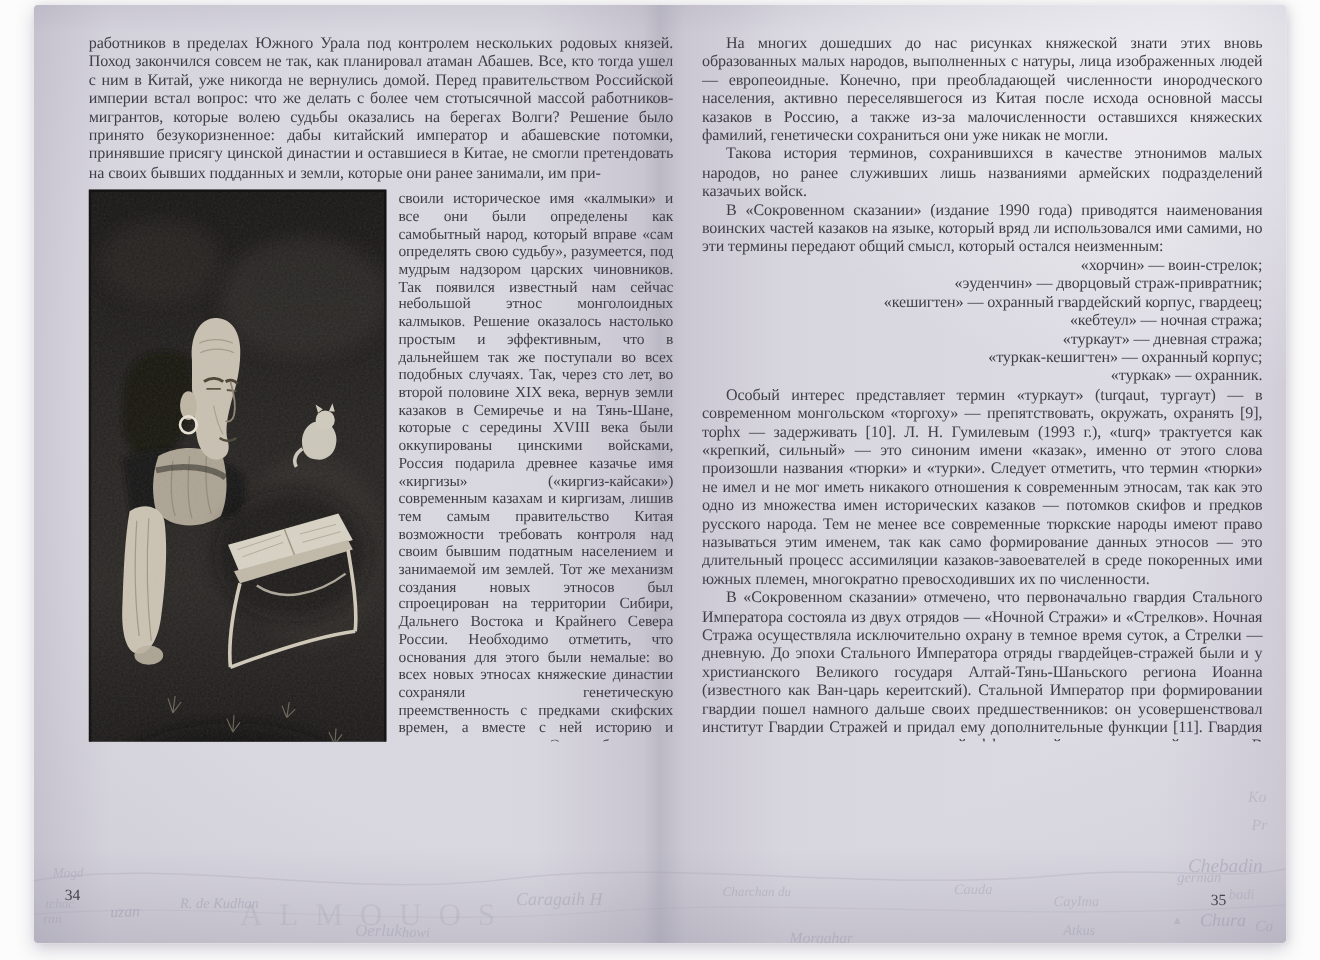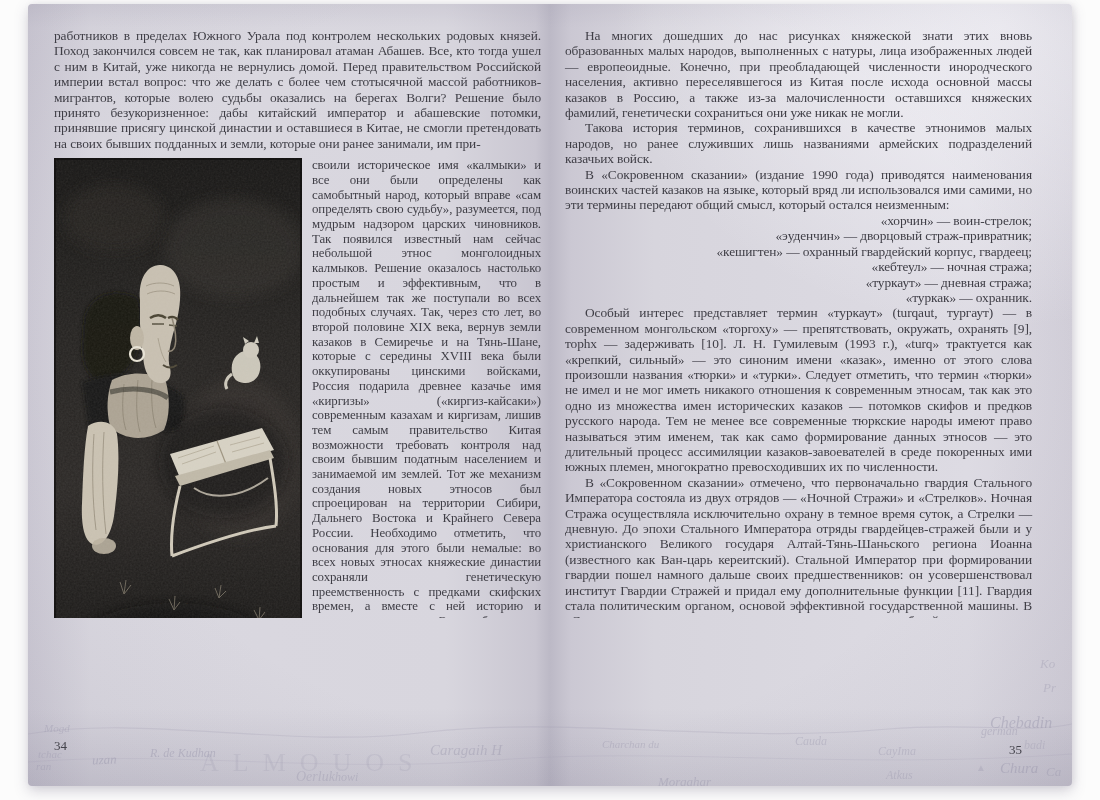--- a/index.html
+++ b/index.html
@@ -7,21 +7,21 @@
        font-family:"Liberation Serif","DejaVu Serif",serif;}
   .book{position:absolute;left:28px;top:4px;width:1044px;height:782px;
         border-radius:4px;overflow:hidden;
         background:
           radial-gradient(ellipse at 93% 3%, rgba(243,242,247,.95) 0%, rgba(243,242,247,0) 28%),
           linear-gradient(to bottom, rgba(150,145,165,.14) 0%, rgba(150,145,165,0) 3%, rgba(150,145,165,0) 90%, rgba(120,115,138,.18) 100%),
           linear-gradient(to right,#cdcad5 0%,#dad8e0 6%,#d8d6de 40%,#c9c6d1 48.6%,#bcb9c6 50%,#cbc8d3 52%,#d7d5dd 60%,#dddbe3 90%,#d3d0da 100%);
         box-shadow:0 5px 14px rgba(90,85,110,.25), 2px 0 6px rgba(120,115,135,.12);}
   .book::after{content:"";position:absolute;inset:0;pointer-events:none;
         background:radial-gradient(ellipse at 50% 45%, rgba(0,0,0,0) 62%, rgba(95,90,115,.10) 100%);}
-  .page{position:absolute;top:0;height:614px;overflow:hidden;z-index:2;}
+  .page{position:absolute;top:0;height:614px;overflow:hidden;z-index:2;margin-left:20px;}
   .page-left{left:0;width:519px;padding:24px 6px 0 26px;box-sizing:border-box;}
   .page-right{left:525px;width:519px;padding:24px 40px 0 12px;box-sizing:border-box;}
   .page-text{font-size:13.4px;line-height:15.4px;text-align:justify;
              color:#3f3e46;letter-spacing:-0.1px;}
   .page-text p{margin:0;}
   .indent{text-indent:20px;}
   .wrap-row{display:flex;margin-top:7px;}
   .figure{width:248px;flex:none;}
   .col-text{flex:1;padding-left:10px;}
   .col-text p{font-size:12.9px;line-height:14.7px;margin:0;}
@@ -164,20 +164,21 @@
     <div class="page-text">
       <p class="indent">На многих дошедших до нас рисунках княжеской знати этих вновь образованных малых народов, выполненных с натуры, лица изображенных людей — европеоидные. Конечно, при преобладающей численности инородческого населения, активно переселявшегося из Китая после исхода основной массы казаков в Россию, а также из-за малочисленности оставшихся княжеских фамилий, генетически сохраниться они уже никак не могли.</p>
       <p class="indent">Такова история терминов, сохранившихся в качестве этнонимов малых народов, но ранее служивших лишь названиями армейских подразделений казачьих войск.</p>
       <p class="indent">В «Сокровенном сказании» (издание 1990 года) приводятся наименования воинских частей казаков на языке, который вряд ли использовался ими самими, но эти термины передают общий смысл, который остался неизменным:</p>
       <div class="terms">
         <div>«хорчин» — воин-стрелок;</div>
         <div>«эуденчин» — дворцовый страж-привратник;</div>
         <div>«кешигтен» — охранный гвардейский корпус, гвардеец;</div>
         <div>«кебтеул» — ночная стража;</div>
         <div>«туркаут» — дневная стража;</div>
+        <div>«туркак-кешигтен» — охранный корпус;</div>
         <div>«туркак» — охранник.</div>
       </div>
       <p class="indent">Особый интерес представляет термин «туркаут» (turqaut, тургаут) — в современном монгольском «торгоху» — препятствовать, окружать, охранять [9], торhх — задерживать [10]. Л. Н. Гумилевым (1993 г.), «turq» трактуется как «крепкий, сильный» — это синоним имени «казак», именно от этого слова произошли названия «тюрки» и «турки». Следует отметить, что термин «тюрки» не имел и не мог иметь никакого отношения к современным этносам, так как это одно из множества имен исторических казаков — потомков скифов и предков русского народа. Тем не менее все современные тюркские народы имеют право называться этим именем, так как само формирование данных этносов — это длительный процесс ассимиляции казаков-завоевателей в среде покоренных ими южных племен, многократно превосходивших их по численности.</p>
       <p class="indent">В «Сокровенном сказании» отмечено, что первоначально гвардия Стального Императора состояла из двух отрядов — «Ночной Стражи» и «Стрелков». Ночная Стража осуществляла исключительно охрану в темное время суток, а Стрелки — дневную. До эпохи Стального Императора отряды гвардейцев-стражей были и у христианского Великого государя Алтай-Тянь-Шаньского региона Иоанна (известного как Ван-царь кереитский). Стальной Император при формировании гвардии пошел намного дальше своих предшественников: он усовершенствовал институт Гвардии Стражей и придал ему дополнительные функции [11]. Гвардия стала политическим органом, основой эффективной государственной машины. В «Сокровенном сказании» скрупулезно описан как общий механизм ее функционирования, так и вопросы комплектования, права и обязанности всех гвардейцев охранного корпуса. По указу Стального Императора из прежней стражи была создана новая — отборный десятитысячный корпус, «Гвардия Хранителей», наделенный особыми полномочиями [12].</p>
     </div>
   </div>
 
   <span class="pagenum pn-left">34</span>
   <span class="pagenum pn-right">35</span>
 </div>

